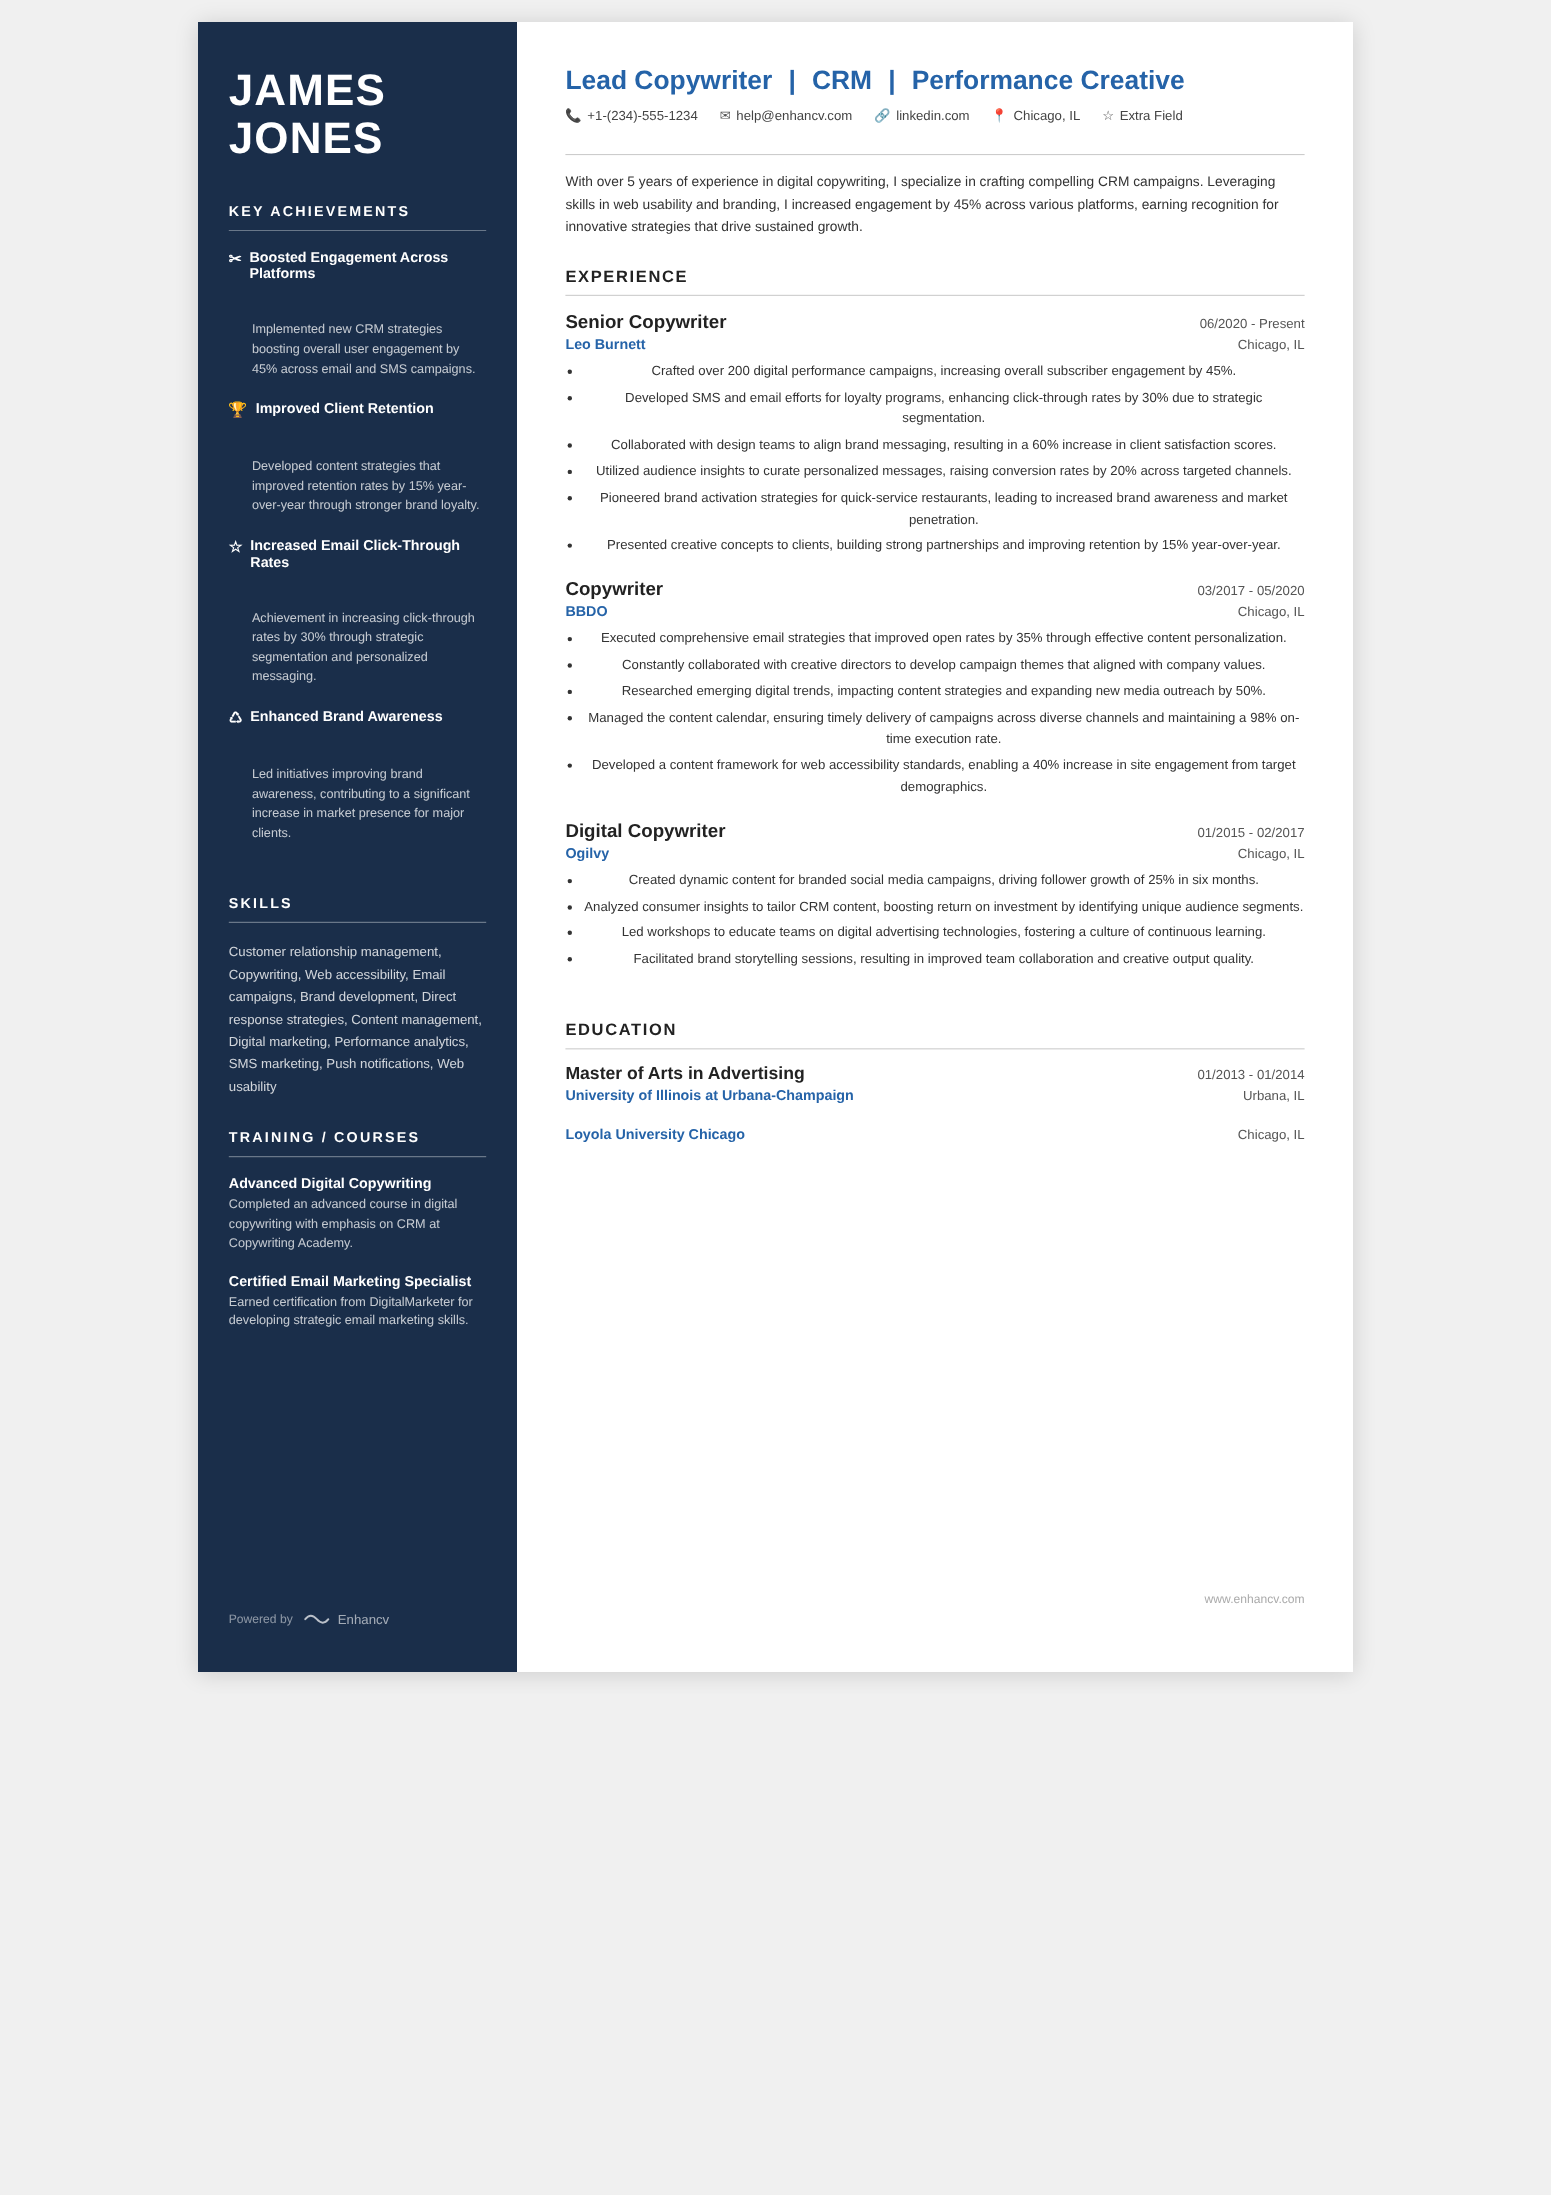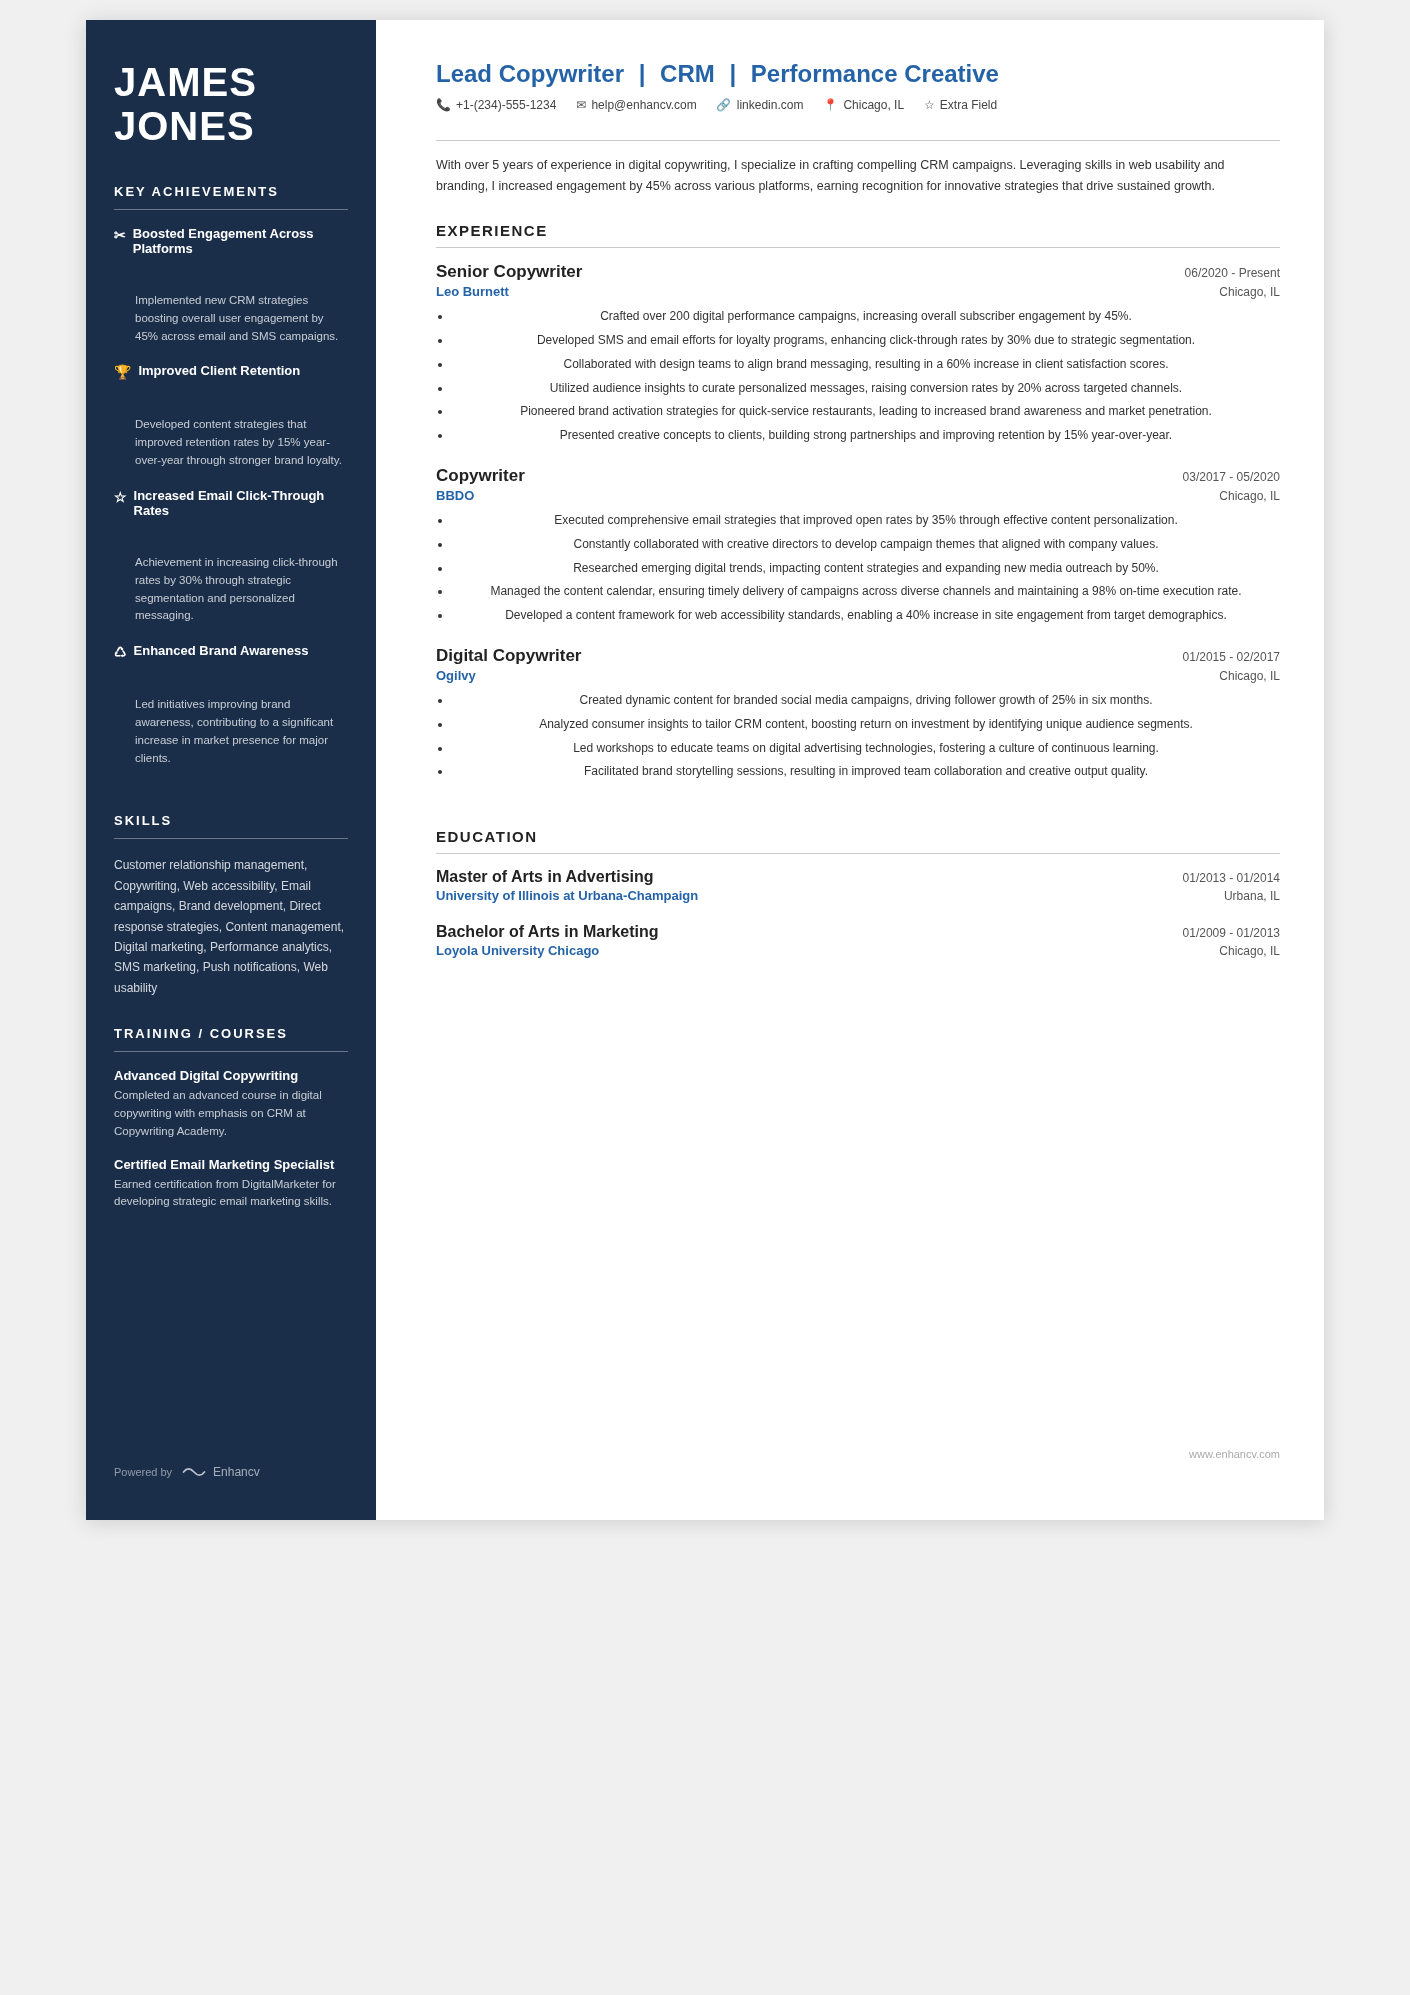--- a/index.html
+++ b/index.html
@@ -5,26 +5,25 @@
     * { margin: 0; padding: 0; box-sizing: border-box; }
     body {
       font-family: 'Arial', sans-serif;
       background: #f0f0f0;
       display: flex;
       justify-content: center;
       align-items: flex-start;
       padding: 20px;
     }
     .resume {
-      width: 1238px;
+      width: 1050px;
       min-height: 1500px;
       background: #fff;
       display: flex;
       box-shadow: 0 2px 20px rgba(0,0,0,0.15);
-      gap: 16px;
     }
     
     .sidebar {
       width: 290px;
       min-width: 290px;
       background: #1a2e4a;
       color: #fff;
       padding: 40px 28px 40px 28px;
       display: flex;
       flex-direction: column;
@@ -450,24 +449,20 @@
           <span class="edu-title">Master of Arts in Advertising</span>
           <span class="edu-date">01/2013 - 01/2014</span>
         </div>
         <div class="edu-school-row">
           <span class="edu-school">University of Illinois at Urbana-Champaign</span>
           <span class="edu-location">Urbana, IL</span>
         </div>
       </div>
 
       <div class="exp-item">
-        <div class="edu-header">
-          <span class="edu-title">Bachelor of Arts in Marketing</span>
-          <span class="edu-date">01/2009 - 01/2013</span>
-        </div>
         <div class="edu-school-row">
           <span class="edu-school">Loyola University Chicago</span>
           <span class="edu-location">Chicago, IL</span>
         </div>
       </div>
     </div>
 
     <div class="main-footer">
       <span>www.enhancv.com</span>
     </div>

